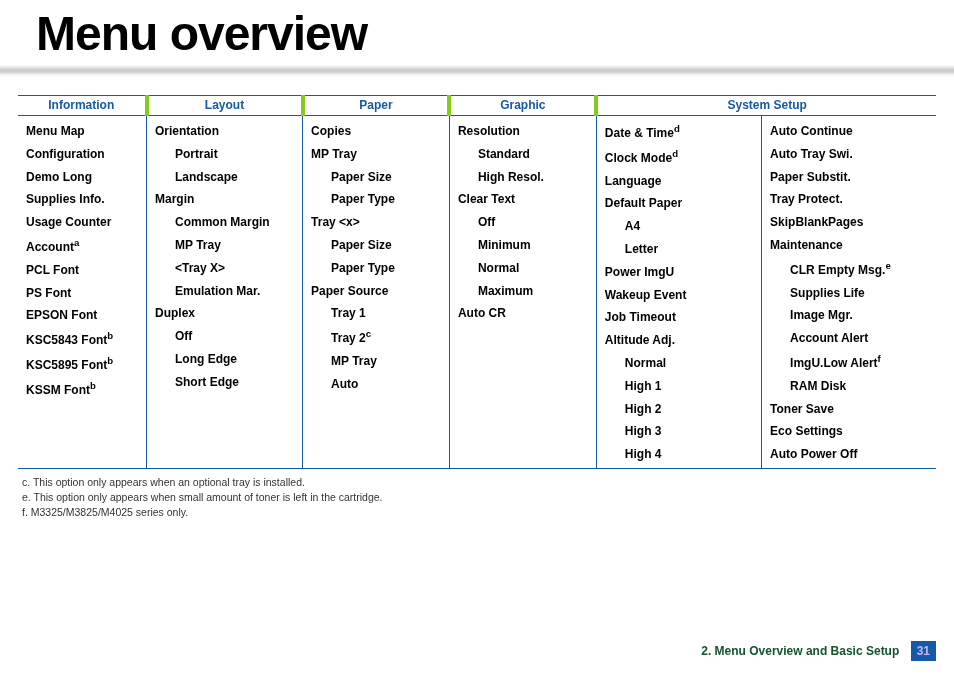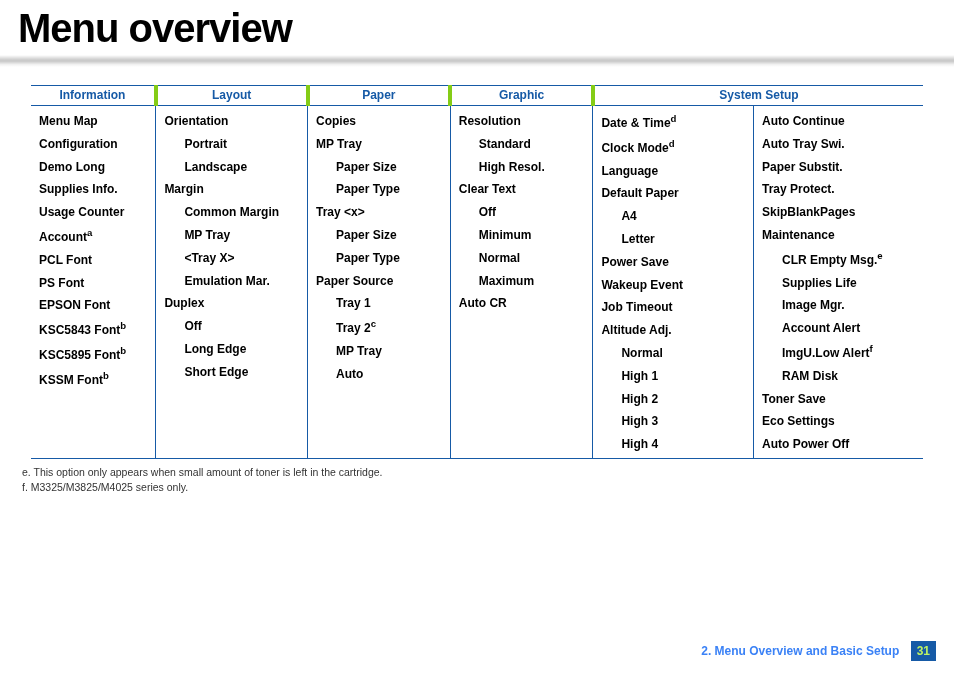--- a/index.html
+++ b/index.html
@@ -7,37 +7,37 @@
     padding: 0;
     width: 954px;
     height: 675px;
     font-family: "Segoe UI", "Myriad Pro", Arial, sans-serif;
     background: #fff;
     color: #000;
     position: relative;
     overflow: hidden;
   }
   .page-title {
-    font-size: 40px;
-    font-weight: 700;
-    padding: 6px 0 4px 18px;
+    font-size: 48px;
+    font-weight: 700;
+    padding: 6px 0 4px 36px;
     letter-spacing: -1px;
   }
   .title-underline {
     height: 12px;
     background: linear-gradient(180deg,
       rgba(0,0,0,0.00) 0%,
       rgba(0,0,0,0.18) 35%,
       rgba(0,0,0,0.22) 50%,
       rgba(0,0,0,0.05) 80%,
       rgba(0,0,0,0) 100%);
     margin-bottom: 18px;
   }
   .table-area {
-    margin: 0 31px;
+    margin: 0 18px;
   }
   table.menu {
     width: 100%;
     border-collapse: collapse;
     font-size: 12px;
   }
   table.menu th {
     color: #165aa6;
     font-weight: 700;
     font-size: 12px;
@@ -68,29 +68,29 @@
     color: #333;
     font-weight: 400;
   }
   .page-footer {
     position: absolute;
     bottom: 14px;
     right: 18px;
     font-size: 12px;
   }
   .page-footer .chapter {
-    color: #3b82f6;
+    color: #14532d;
     font-weight: 700;
     margin-right: 8px;
     text-align: center;
   }
   .page-footer .pagenum {
     display: inline-block;
     background: #165aa6;
-    color: #bef264;
+    color: #c4b5fd;
     font-weight: 700;
     padding: 3px 6px;
   }
 </style>
 </head>
 <body>
 
 <div class="page-title">Menu overview</div>
 <div class="title-underline"></div>
 
@@ -168,21 +168,21 @@
             <div class="item lvl-1">Maximum</div>
             <div class="item lvl-0">Auto CR</div>
           </td>
         <td>
             <div class="item lvl-0">Date &amp; Time<sup>d</sup></div>
             <div class="item lvl-0">Clock Mode<sup>d</sup></div>
             <div class="item lvl-0">Language</div>
             <div class="item lvl-0">Default Paper</div>
             <div class="item lvl-1">A4</div>
             <div class="item lvl-1">Letter</div>
-            <div class="item lvl-0">Power Save</div>
+            <div class="item lvl-0">Power ImgU</div>
             <div class="item lvl-0">Wakeup Event</div>
             <div class="item lvl-0">Job Timeout</div>
             <div class="item lvl-0">Altitude Adj.</div>
             <div class="item lvl-1">Normal</div>
             <div class="item lvl-1">High 1</div>
             <div class="item lvl-1">High 2</div>
             <div class="item lvl-1">High 3</div>
             <div class="item lvl-1">High 4</div>
           </td>
         <td>
@@ -201,20 +201,21 @@
             <div class="item lvl-0">Toner Save</div>
             <div class="item lvl-0">Eco Settings</div>
             <div class="item lvl-0">Auto Power Off</div>
           </td>
       </tr>
     </tbody>
   </table>
 </div>
 
 <div class="footnotes">
+    <div>c.  This option only appears when an optional tray is installed.</div>
     <div>e.  This option only appears when small amount of toner is left in the cartridge.</div>
     <div>f.   M3325/M3825/M4025 series only.</div>
   </div>
 
 <div class="page-footer">
   <span class="chapter">2. Menu Overview and Basic Setup</span>
   <span class="pagenum">31</span>
 </div>
 
 </body></html>

